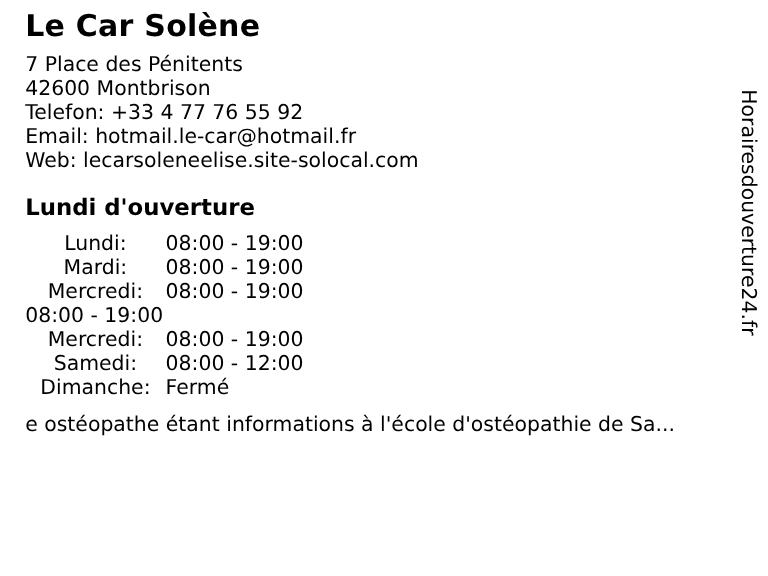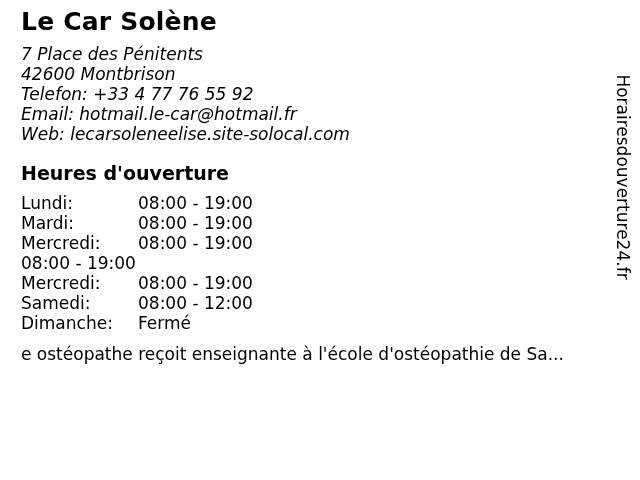--- a/index.html
+++ b/index.html
@@ -27,41 +27,41 @@
     margin: 0;
     font-size: 25px;
     line-height: 28px;
     font-weight: bold;
     letter-spacing: 0.2px;
   }
   .contact-block {
     margin-top: 8px;
     font-size: 17px;
     line-height: 20px;
-    font-style: italic;
   }
   .contact-line {
     white-space: nowrap;
   }
   .section-heading {
     margin: 0;
     font-size: 19px;
     line-height: 22px;
     font-weight: bold;
   }
   .hours-heading {
     margin-top: 18px;
   }
   .hours-table {
     margin-top: 9px;
     font-size: 17px;
     line-height: 20px;
   }
   .hours-row {
     display: flex;
+    text-align: center;
   }
   .day-label {
     width: 117px;
     flex: 0 0 117px;
   }
   .day-hours {
     white-space: nowrap;
   }
   .info-heading {
     margin-top: 18px;
@@ -96,21 +96,21 @@
   <h1 class="business-name">Le Car Solène</h1>
 
   <div class="contact-block">
     <div class="contact-line">7 Place des Pénitents</div>
     <div class="contact-line">42600 Montbrison</div>
     <div class="contact-line">Telefon: +33 4 77 76 55 92</div>
     <div class="contact-line">Email: hotmail.le-car@hotmail.fr</div>
     <div class="contact-line">Web: lecarsoleneelise.site-solocal.com</div>
   </div>
 
-  <h2 class="section-heading hours-heading">Heures d'ouverture</h2>
+  <h2 class="section-heading hours-heading">Lundi d'ouverture</h2>
 
   <div class="hours-table">
     <div class="hours-row">
       <span class="day-label">Lundi:</span>
       <span class="day-hours">08:00 - 19:00</span>
     </div>
     <div class="hours-row">
       <span class="day-label">Mardi:</span>
       <span class="day-hours">08:00 - 19:00</span>
     </div>
@@ -130,18 +130,18 @@
       <span class="day-hours">08:00 - 12:00</span>
     </div>
     <div class="hours-row">
       <span class="day-label">Dimanche:</span>
       <span class="day-hours">Fermé</span>
     </div>
   </div>
 
 
   <div class="info-text">
-    <div class="info-text-line">e ostéopathe reçoit enseignante à l'école d'ostéopathie de Sa...</div>
+    <div class="info-text-line">e ostéopathe étant informations à l'école d'ostéopathie de Sa...</div>
   </div>
 
   <div class="watermark">Horairesdouverture24.fr</div>
 
 </div>
 
 </body></html>

